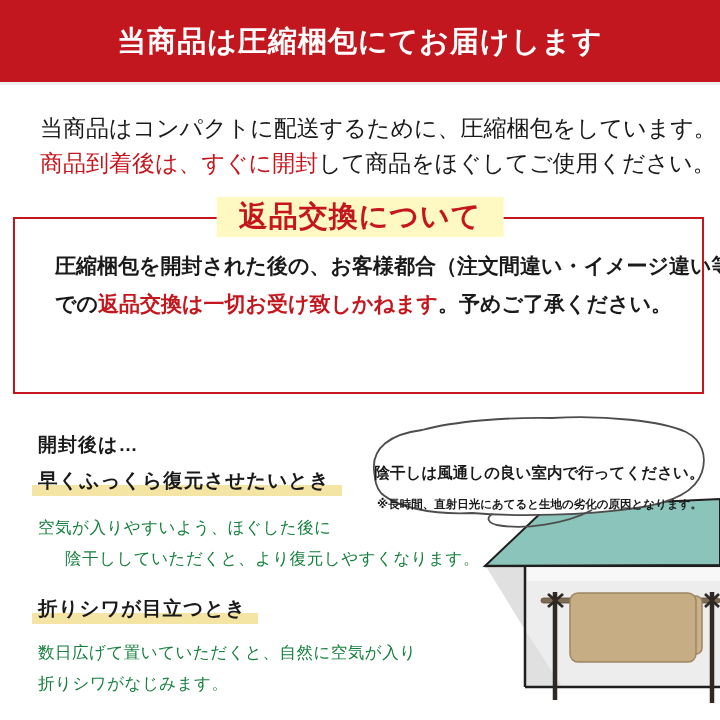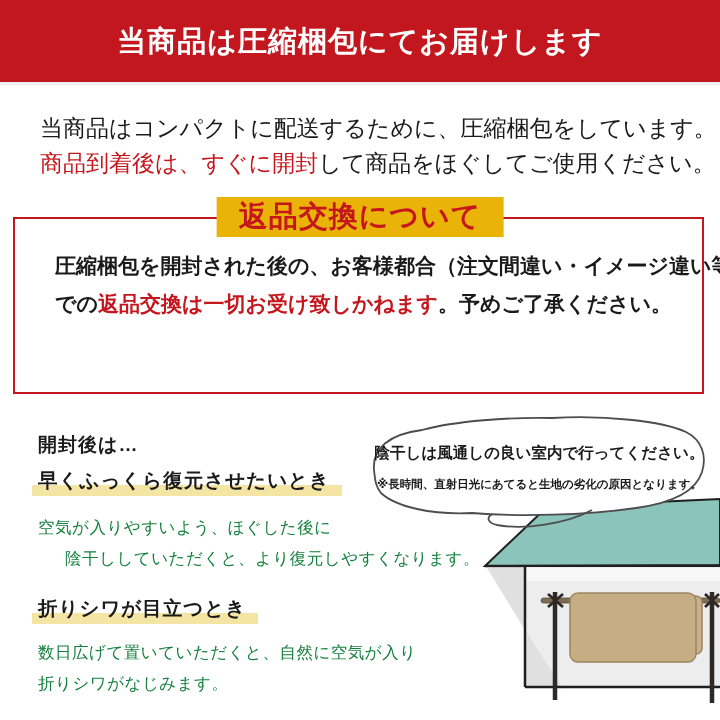--- a/index.html
+++ b/index.html
@@ -34,21 +34,21 @@
   
   .returns-box {
     position: absolute; left: 13px; top: 217px;
     width: 691px; height: 177px;
     border: 2px solid #c4161c;
     background: #ffffff;
   }
   .returns-title {
     position: absolute; left: 50%; top: 217px;
     transform: translate(-50%, -50%);
-    background: #eab308;
+    background: #fef9c3;
     padding: 0 22px;
     font-size: 29px; font-weight: bold; color: #c4161c;
     letter-spacing: 1px; white-space: nowrap;
   }
   .box-line { font-size: 21px; font-weight: bold; color: #1a1a1a; }
   .box-note { font-size: 15px; font-weight: bold; color: #222222; letter-spacing: 0.2px; }
 
   
   .section-heading { font-size: 19px; font-weight: bold; color: #1a1a1a; letter-spacing: 1px; }
   .tip-title {
@@ -59,21 +59,21 @@
     line-height: 1.3;
     background: linear-gradient(transparent 64%, #f4e5a4 64%);
   }
   .tip-body { font-size: 16.5px; font-weight: normal; color: #15803d; letter-spacing: 0.5px; }
 
   
   .bubble-line1 { width: 335px; text-align: center; font-size: 15.5px; font-weight: bold; color: #1a1a1a; z-index: 3; }
   .bubble-line2 { width: 335px; text-align: center; font-size: 11.5px; font-weight: bold; color: #1a1a1a; z-index: 3; }
 
   svg.illustration { position: absolute; left: 0; top: 0; z-index: 1; }
-  .txt { position: absolute; z-index: 2; white-space: nowrap; }
+  .txt { position: absolute; z-index: 2; white-space: nowrap; margin-top: 20px; }
 </style>
 </head>
 <body>
 
 <div class="page">
 
   <div class="banner">
     <div class="banner-text">当商品は圧縮梱包にてお届けします</div>
   </div>
 

